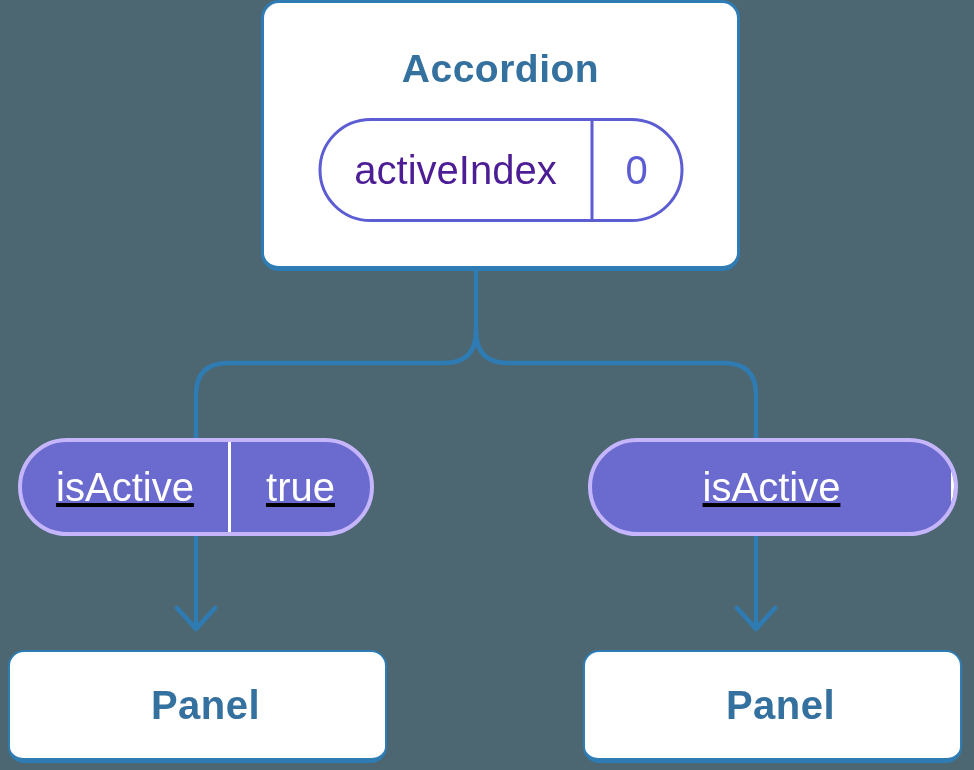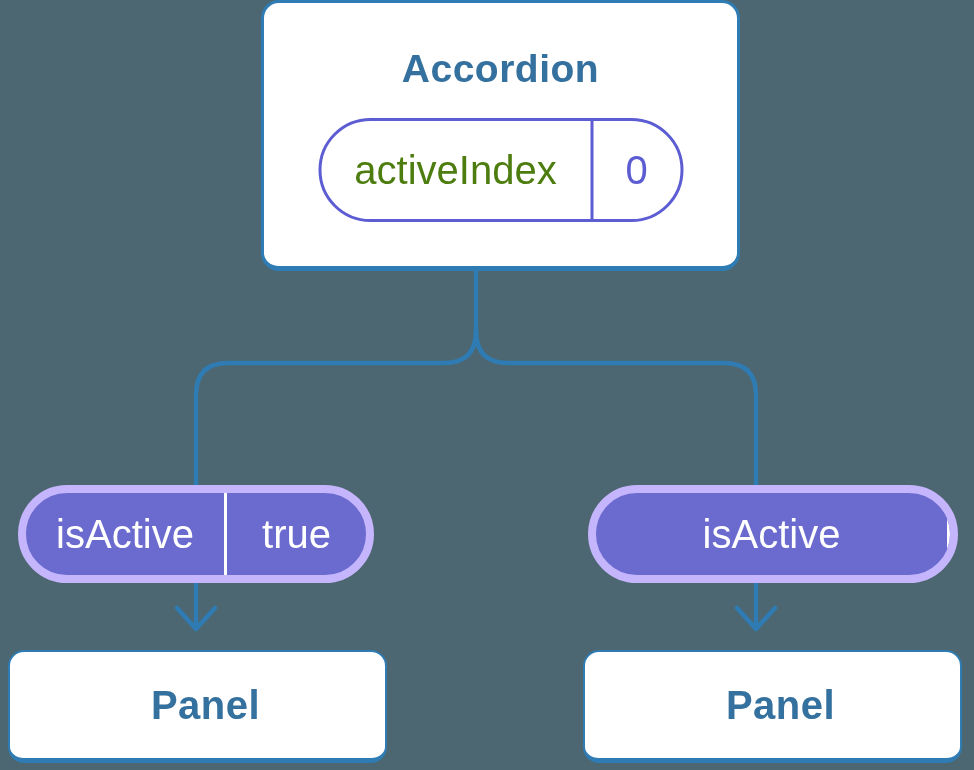--- a/index.html
+++ b/index.html
@@ -56,47 +56,48 @@
     align-items: stretch;
     overflow: hidden;
     z-index: 3;
   }
   .state-pill .pill-label {
     flex: 1;
     display: flex;
     align-items: center;
     justify-content: center;
     font-size: 40px;
-    color: #4d7c0f;
+    color: #4c1d95;
   }
   .state-pill .pill-divider {
     width: 3px;
     background: #5C5DD2;
   }
   .state-pill .pill-value {
     width: 87px;
     display: flex;
     align-items: center;
     justify-content: center;
     font-size: 40px;
     color: #5C5DD2;
   }
 
   
   .prop-pill {
     position: absolute;
-    top: 485px;
+    top: 438px;
     height: 98px;
     background: #6A6ACF;
-    border: 8px solid #c4b5fd;
+    border: 4px solid #c4b5fd;
     border-radius: 49px;
     display: flex;
     align-items: stretch;
     overflow: hidden;
     z-index: 2;
+    text-decoration: underline;
   }
   .prop-pill.left  { left: 18px;  width: 356px; }
   .prop-pill.right { left: 588px; width: 370px; }
   .prop-pill .pill-label {
     flex: 1;
     display: flex;
     align-items: center;
     justify-content: center;
     font-size: 40px;
     color: #ffffff;

